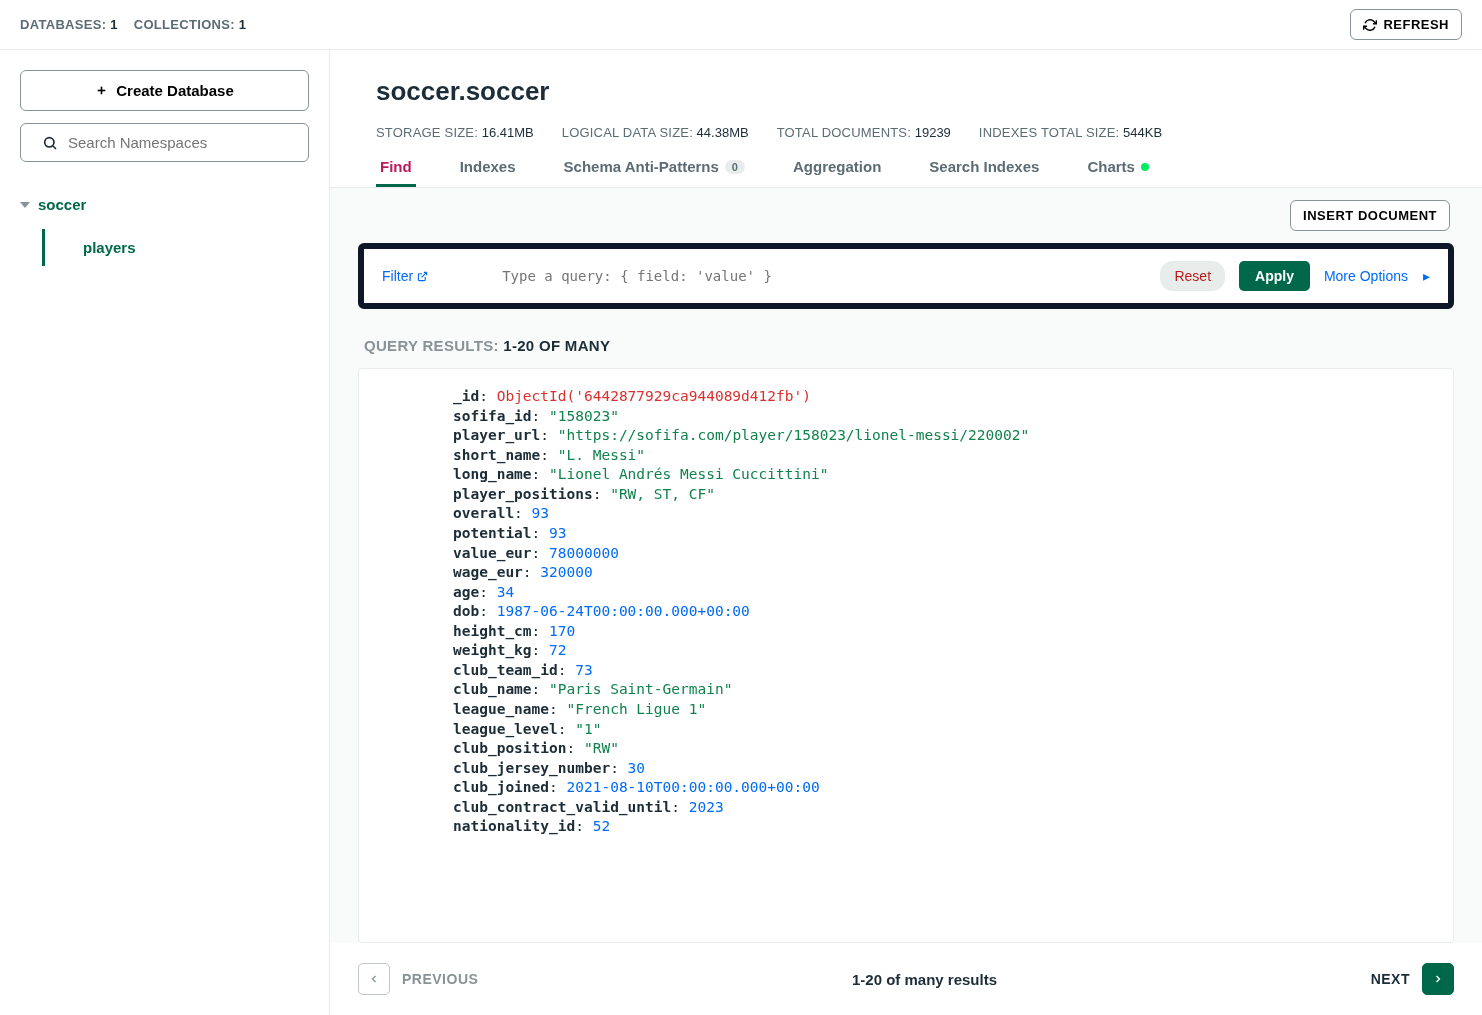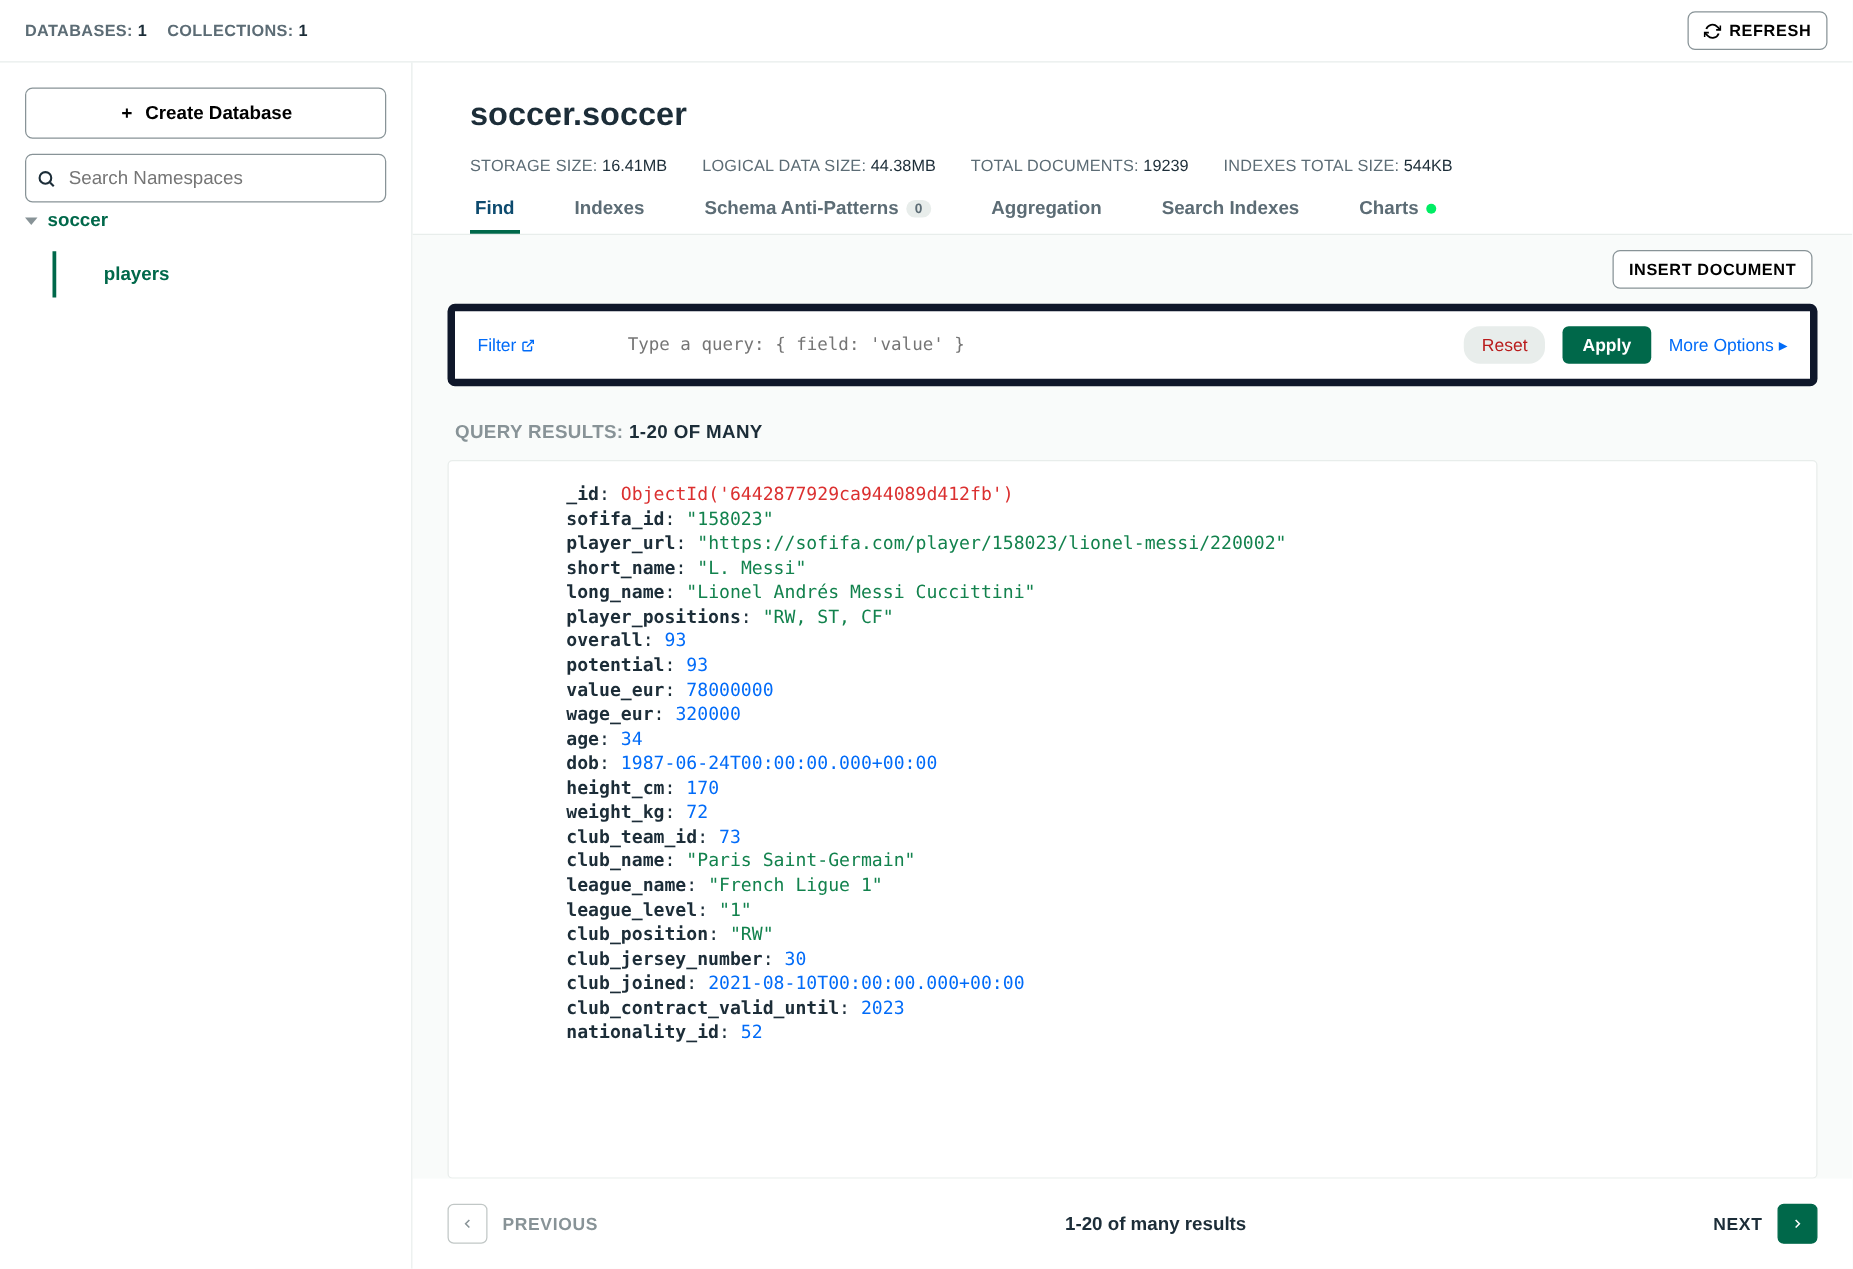--- a/index.html
+++ b/index.html
@@ -60,22 +60,23 @@
     font-weight: 700;
     padding: 11px 0px;
     cursor: pointer;
     margin-bottom: 12px;
   }
   .search-wrap {
     display: flex;
     align-items: center;
     border: 1px solid #889397;
     border-radius: 6px;
-    padding: 10px 8px;
+    padding: 10px 21px;
     gap: 10px;
+    margin-bottom: 28px;
   }
   .search-wrap input {
     border: none;
     outline: none;
     font-size: 15px;
     flex: 1;
     color: #5c6c75;
   }
   .db-item {
     display: flex;
@@ -123,21 +124,21 @@
   .tab {
     font-size: 15px;
     font-weight: 700;
     color: #5c6c75;
     padding: 0 4px 12px 4px;
     cursor: pointer;
     display: flex;
     align-items: center;
     gap: 6px;
   }
-  .tab.active { color: #0c4a6e; border-bottom: 3px solid #00684a; padding-bottom: 9px; justify-content: flex-end;}
+  .tab.active { color: #be185d; border-bottom: 3px solid #00684a; padding-bottom: 9px; justify-content: flex-end;}
   .tab .badge {
     background: #e8edeb;
     color: #5c6c75;
     border-radius: 10px;
     font-size: 11px;
     padding: 1px 7px;
     font-weight: 700;
   }
   .tab .dot { width: 8px; height: 8px; border-radius: 50%; background: #00ed64; display: inline-block; }
   .content-body {
@@ -207,21 +208,21 @@
     padding: 7px 16px;
     font-size: 14px;
     font-weight: 600;
     cursor: pointer;
   }
   .more-opts {
     color: #016bf8;
     font-size: 14px;
     display: flex;
     align-items: center;
-    gap: 4px;
+    gap: 15px;
     cursor: pointer;
   }
   .results-label {
     font-size: 15px;
     font-weight: 800;
     color: #889397;
     letter-spacing: 0.3px;
     margin: 0 8px 14px 14px;
   }
   .results-label .strong { color: #1c2d38; }

